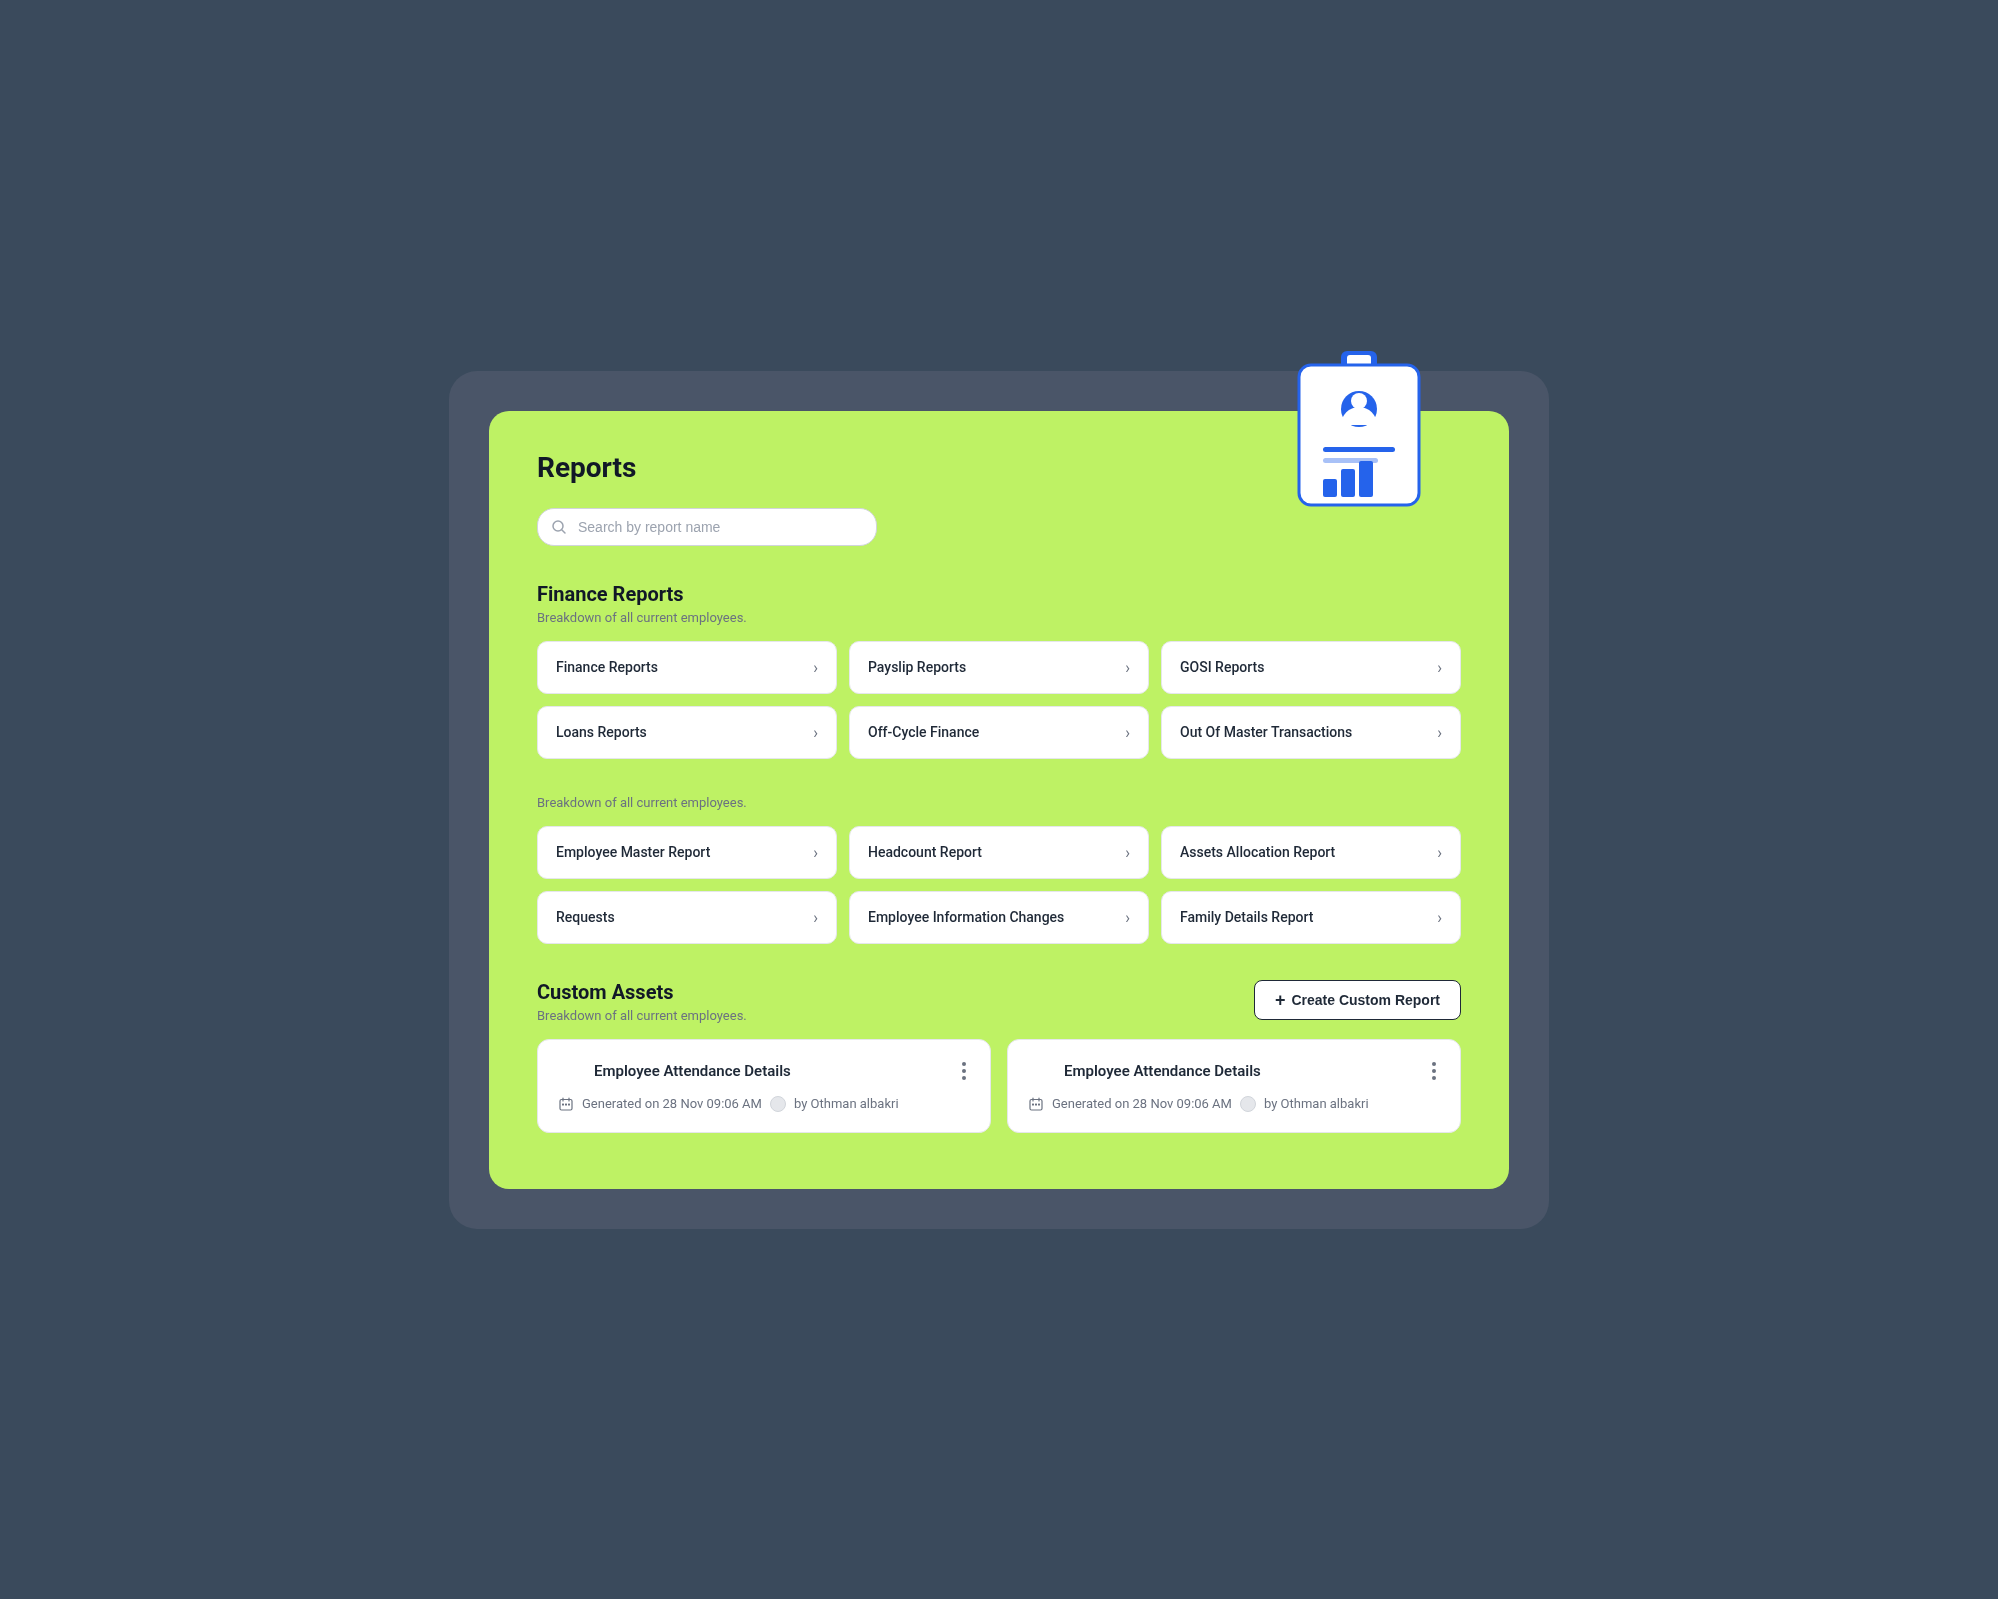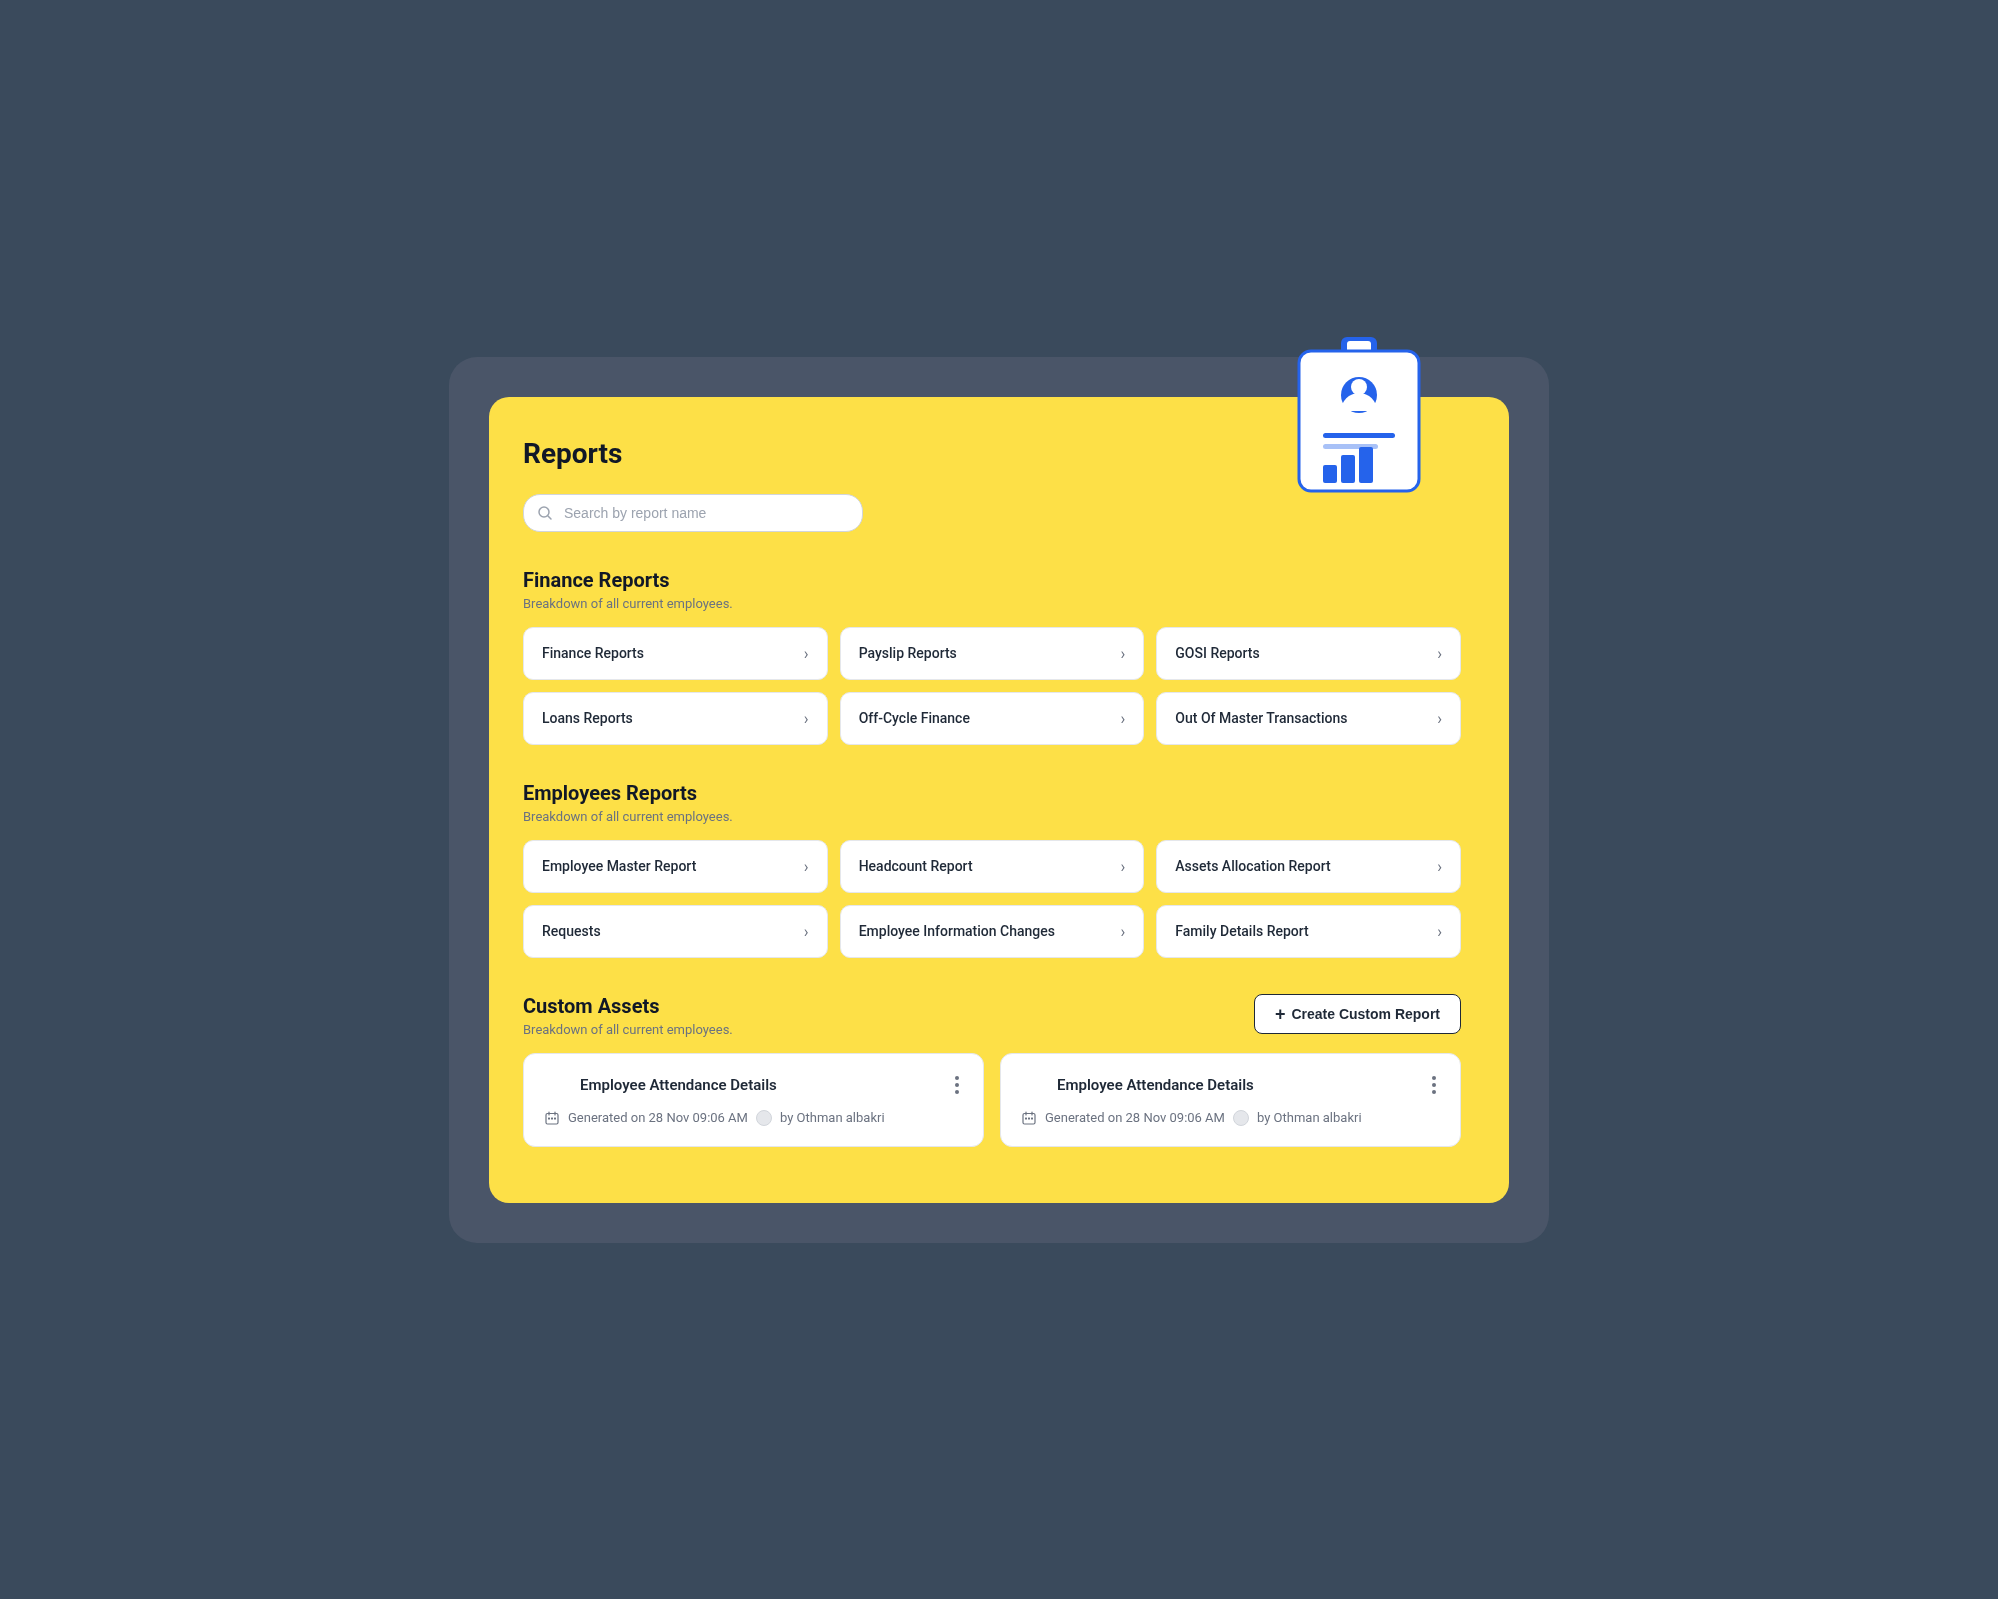--- a/index.html
+++ b/index.html
@@ -17,23 +17,23 @@
     .outer-wrapper {
       background: #4a5568;
       border-radius: 28px;
       padding: 40px;
       width: 100%;
       max-width: 1100px;
       position: relative;
     }
 
     .main-card {
-      background: #fde047;
+      background: #bef264;
       border-radius: 20px;
-      padding: 40px 48px 48px 34px;
+      padding: 40px 48px 48px 48px;
       position: relative;
       overflow: visible;
     }
 
     
     .clipboard-icon {
       position: absolute;
       top: -60px;
       right: 80px;
       width: 140px;
@@ -298,21 +298,20 @@
           <span class="report-card-chevron">›</span>
         </div>
         <div class="report-card">
           <span class="report-card-label">Out Of Master Transactions</span>
           <span class="report-card-chevron">›</span>
         </div>
       </div>
     </div>
 
     <div class="section-block">
-      <div class="section-title">Employees Reports</div>
       <div class="section-subtitle">Breakdown of all current employees.</div>
       <div class="reports-grid">
         <div class="report-card">
           <span class="report-card-label">Employee Master Report</span>
           <span class="report-card-chevron">›</span>
         </div>
         <div class="report-card">
           <span class="report-card-label">Headcount Report</span>
           <span class="report-card-chevron">›</span>
         </div>

